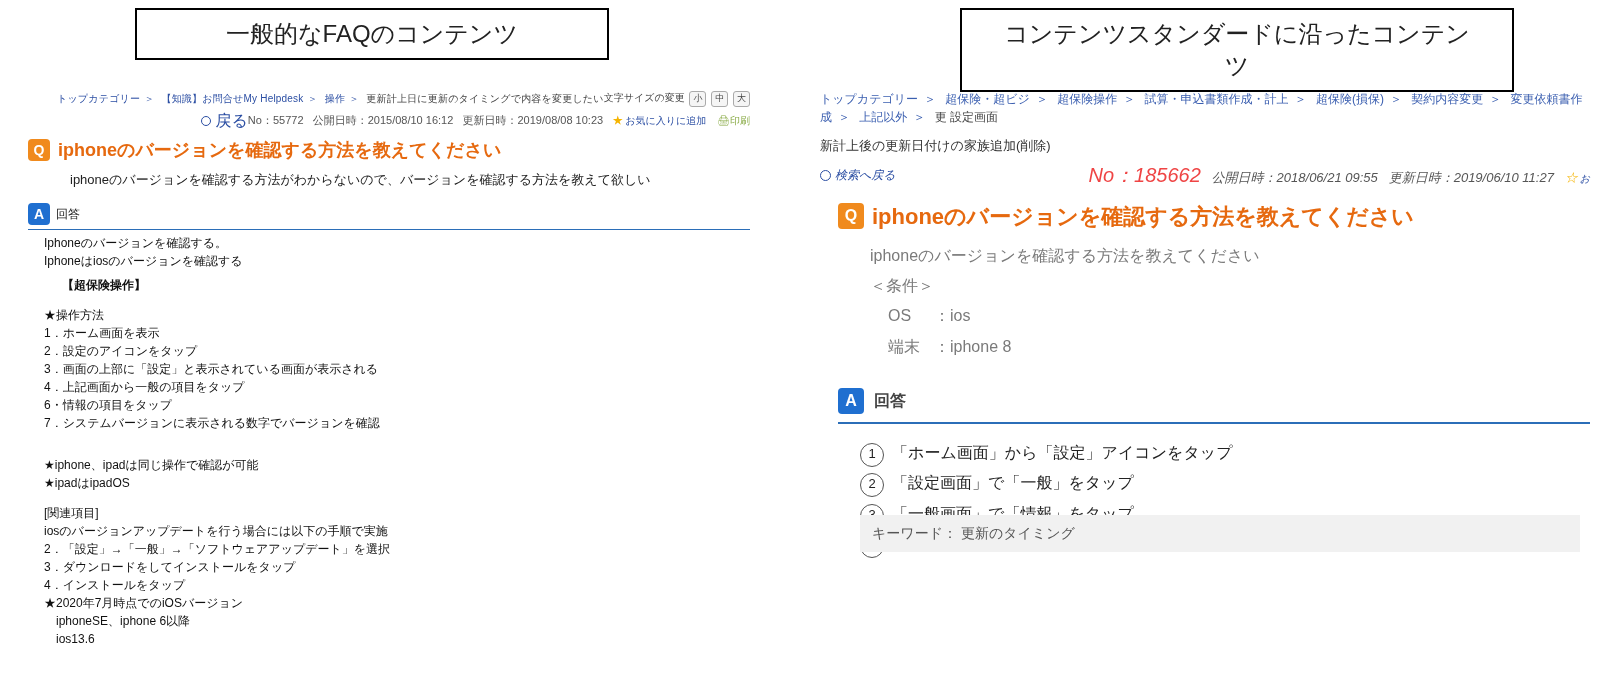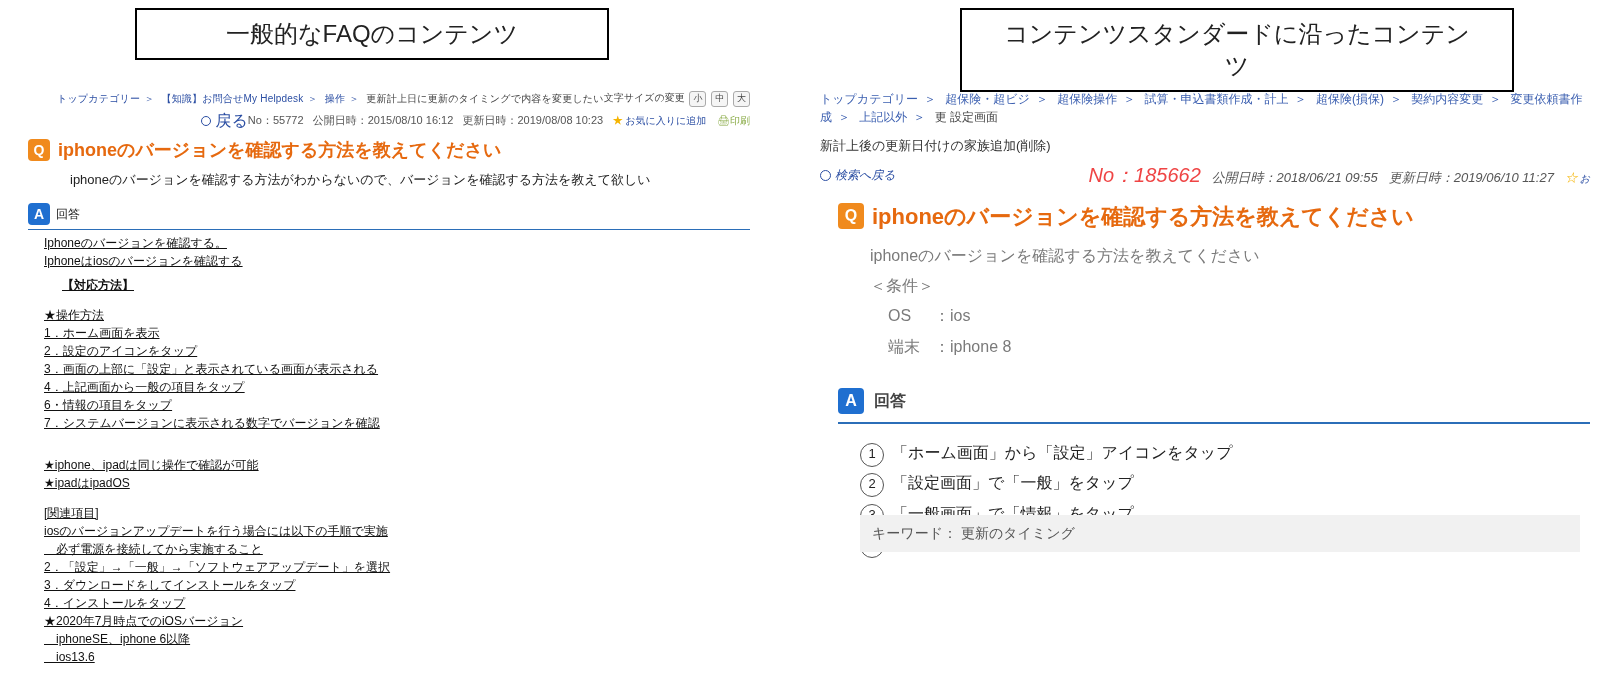--- a/index.html
+++ b/index.html
@@ -31,21 +31,21 @@
   .q-row{display:flex;align-items:center;gap:8px;margin-top:4px;}
   .q-badge,.a-badge{width:22px;height:22px;border-radius:4px;color:#fff;font-weight:bold;display:flex;align-items:center;justify-content:center;font-size:14px;}
   .q-badge{background:#f08a1d;}
   .a-badge{background:#1f6fd0;}
   .q-title{color:#e6690f;font-size:18px;font-weight:bold;}
   .q-title-rt{color:#e6690f;font-size:22px;font-weight:bold;}
 
   .body-text{margin-left:32px;margin-top:6px;font-size:13px;color:#222;}
   .hr{border-top:1px solid #2b6eb8;margin:4px 0 4px 0;}
 
-  .ans-block{margin-left:34px;font-size:12px;color:#111;text-decoration:underline;}
+  .ans-block{margin-left:34px;font-size:12px;color:#111;}
   .ans-block .indent{margin-left:18px;}
   .sect{font-weight:bold;}
 
   
   .rcrumbs{font-size:12px;color:#3b5fb0;}
   .rcrumbs .sep{color:#3b5fb0;margin:0 6px;}
   .rcrumbs .tail{color:#444;}
   .r-meta{display:flex;justify-content:space-between;align-items:center;font-size:13px;color:#555;margin-top:4px;font-style:italic;}
   .r-meta .no{font-size:20px;color:#ef4444;}
   .r-back{color:#2b4ea3;font-size:12px;}
@@ -112,37 +112,36 @@
 
   <div style="margin-top:14px;margin-left:18px;display:flex;align-items:center;gap:6px;">
     <div class="a-badge">A</div>
     <div>回答</div>
   </div>
   <div class="hr" style="margin-left:18px;"></div>
 
   <div class="ans-block">
     <div>Iphoneのバージョンを確認する。</div>
     <div>Iphoneはiosのバージョンを確認する</div>
-    <div class="indent sect" style="margin-top:6px;">【対応方法】</div>
+    <div class="indent sect" style="margin-top:6px;">【超保険操作】</div>
 
     <div style="margin-top:12px;">★操作方法</div>
     <div>1．ホーム画面を表示</div>
     <div>2．設定のアイコンをタップ</div>
     <div>3．画面の上部に「設定」と表示されている画面が表示される</div>
     <div>4．上記画面から一般の項目をタップ</div>
     <div>6・情報の項目をタップ</div>
     <div>7．システムバージョンに表示される数字でバージョンを確認</div>
 
     <div style="margin-top:24px;">★iphone、ipadは同じ操作で確認が可能</div>
     <div>★ipadはipadOS</div>
 
     <div style="margin-top:12px;">[関連項目]</div>
     <div>iosのバージョンアップデートを行う場合には以下の手順で実施</div>
 
-    <div>　必ず電源を接続してから実施すること</div>
     <div>2．「設定」→「一般」→「ソフトウェアアップデート」を選択</div>
     <div>3．ダウンロードをしてインストールをタップ</div>
     <div>4．インストールをタップ</div>
     <div>★2020年7月時点でのiOSバージョン</div>
     <div>　iphoneSE、iphone 6以降</div>
     <div>　ios13.6</div>
 
   </div>
 </div>
 

